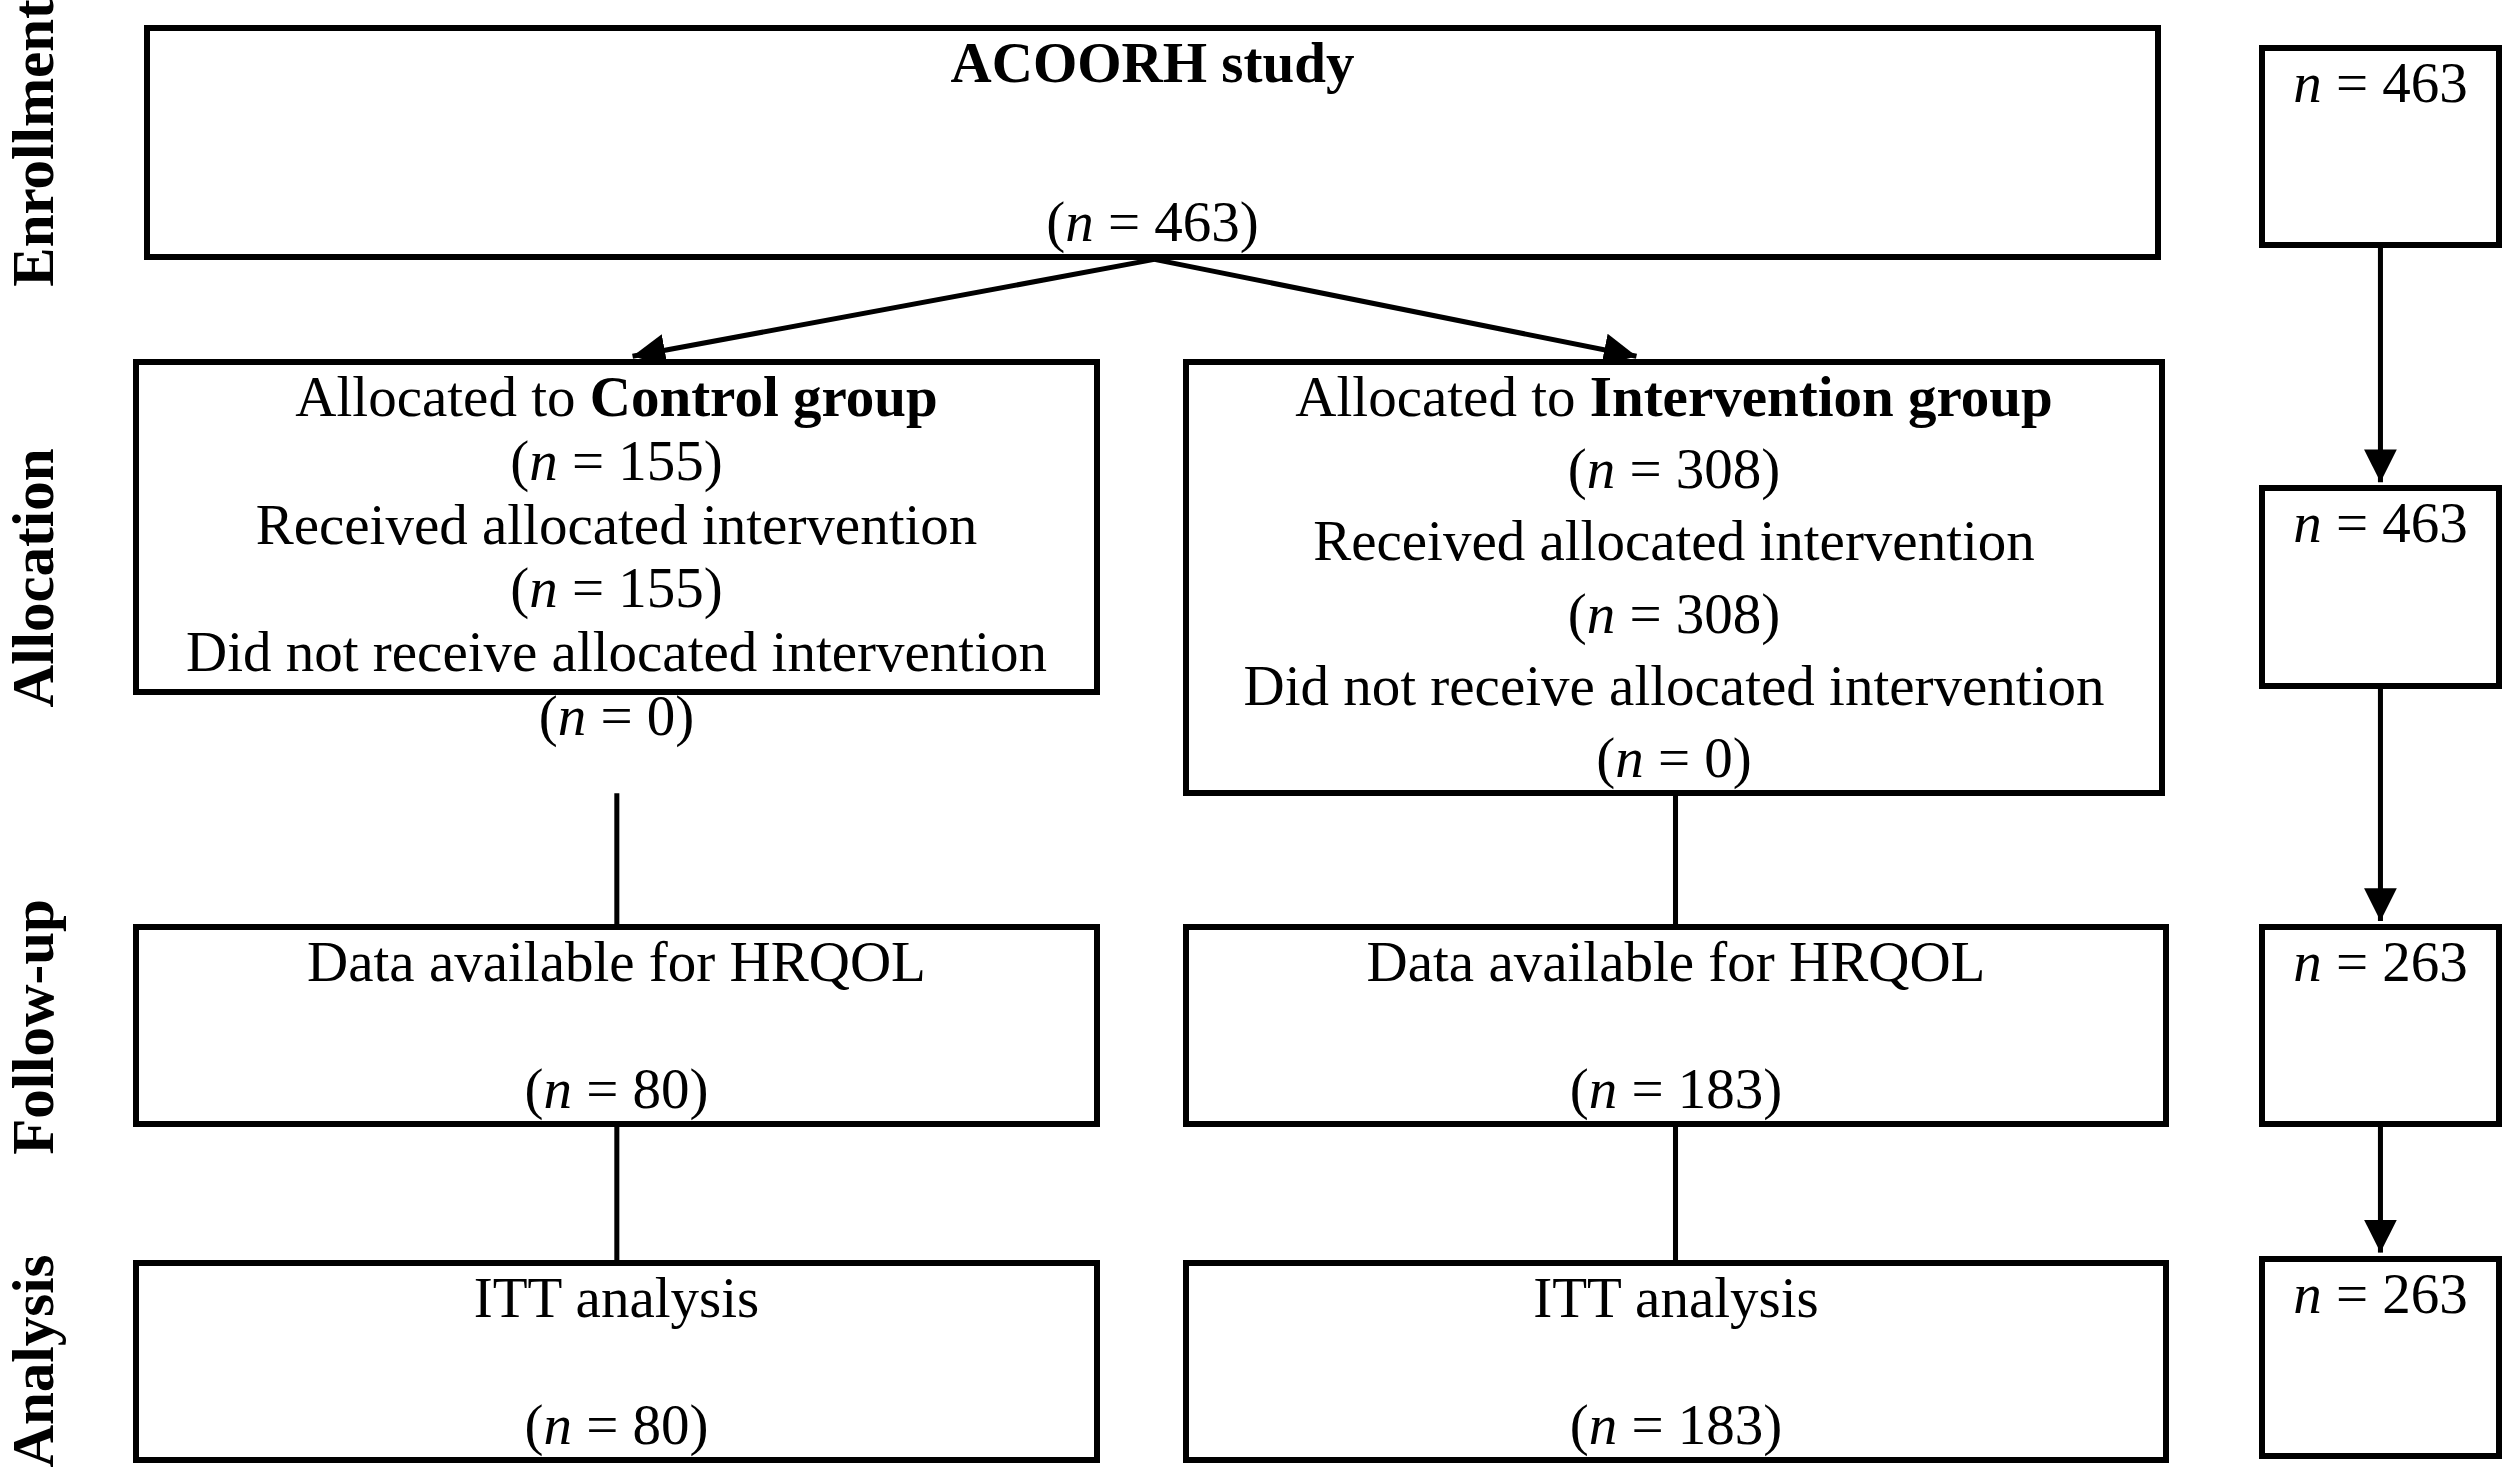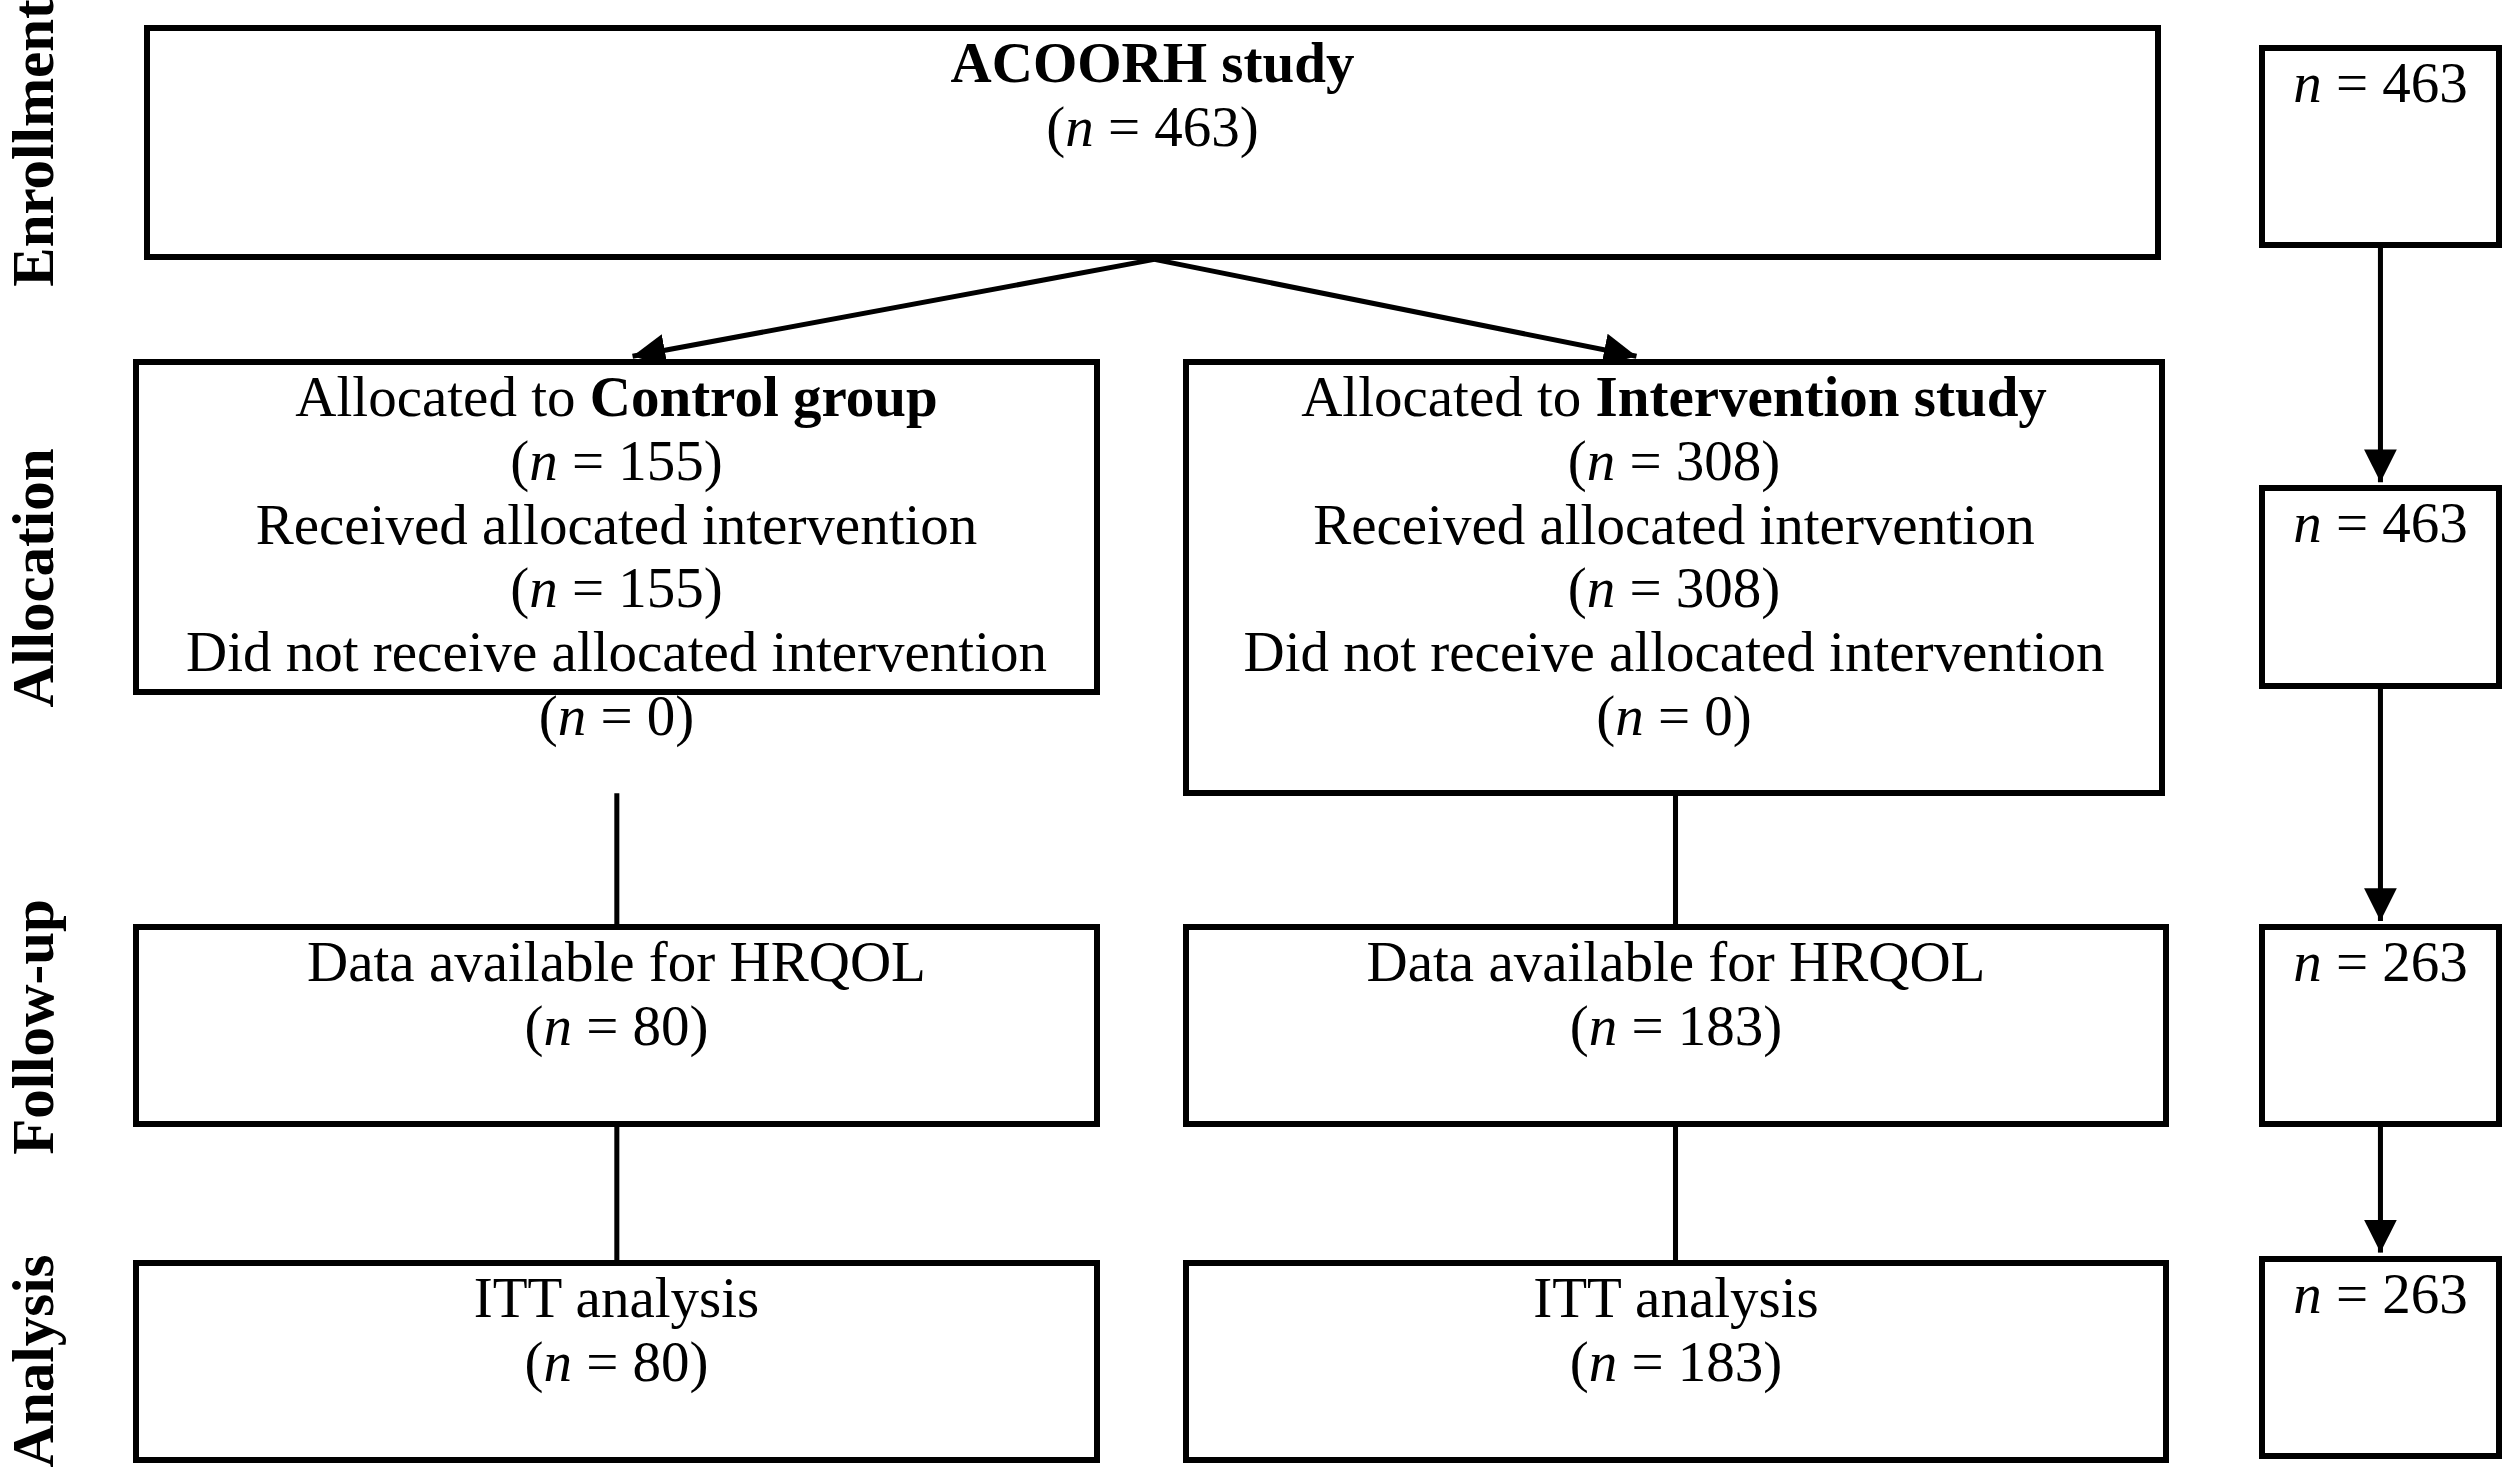--- a/index.html
+++ b/index.html
@@ -19,21 +19,21 @@
     pointer-events: none;
   }
   .box {
     position: absolute;
     box-sizing: border-box;
     border: 6.3px solid #000000;
     background: #ffffff;
     display: flex;
     flex-direction: column;
     align-items: center;
-    justify-content: flex-start;
+    justify-content: space-between;
     text-align: center;
     font-size: 57px;
     line-height: 1.12;
     white-space: nowrap;
   }
   .line { display: block; }
   .bold { font-weight: bold; }
   .stage-label {
     position: absolute;
     transform: translate(-50%, -50%) rotate(-90deg);
@@ -78,21 +78,21 @@
   <div class="box" style="left:133px; top:359px; width:967px; height:336px;">
     <div class="line"><span>Allocated to </span><span class="bold">Control group</span></div>
     <div class="line">(<i>n</i> = 155)</div>
     <div class="line">Received allocated intervention</div>
     <div class="line">(<i>n</i> = 155)</div>
     <div class="line">Did not receive allocated intervention</div>
     <div class="line">(<i>n</i> = 0)</div>
   </div>
 
   <div class="box" style="left:1183px; top:359px; width:982px; height:437px;">
-    <div class="line"><span>Allocated to </span><span class="bold">Intervention study</span></div>
+    <div class="line"><span>Allocated to </span><span class="bold">Intervention group</span></div>
     <div class="line">(<i>n</i> = 308)</div>
     <div class="line">Received allocated intervention</div>
     <div class="line">(<i>n</i> = 308)</div>
     <div class="line">Did not receive allocated intervention</div>
     <div class="line">(<i>n</i> = 0)</div>
   </div>
 
   <div class="box" style="left:133px; top:924px; width:967px; height:203px;">
     <div class="line">Data available for HRQOL</div>
     <div class="line">(<i>n</i> = 80)</div>

